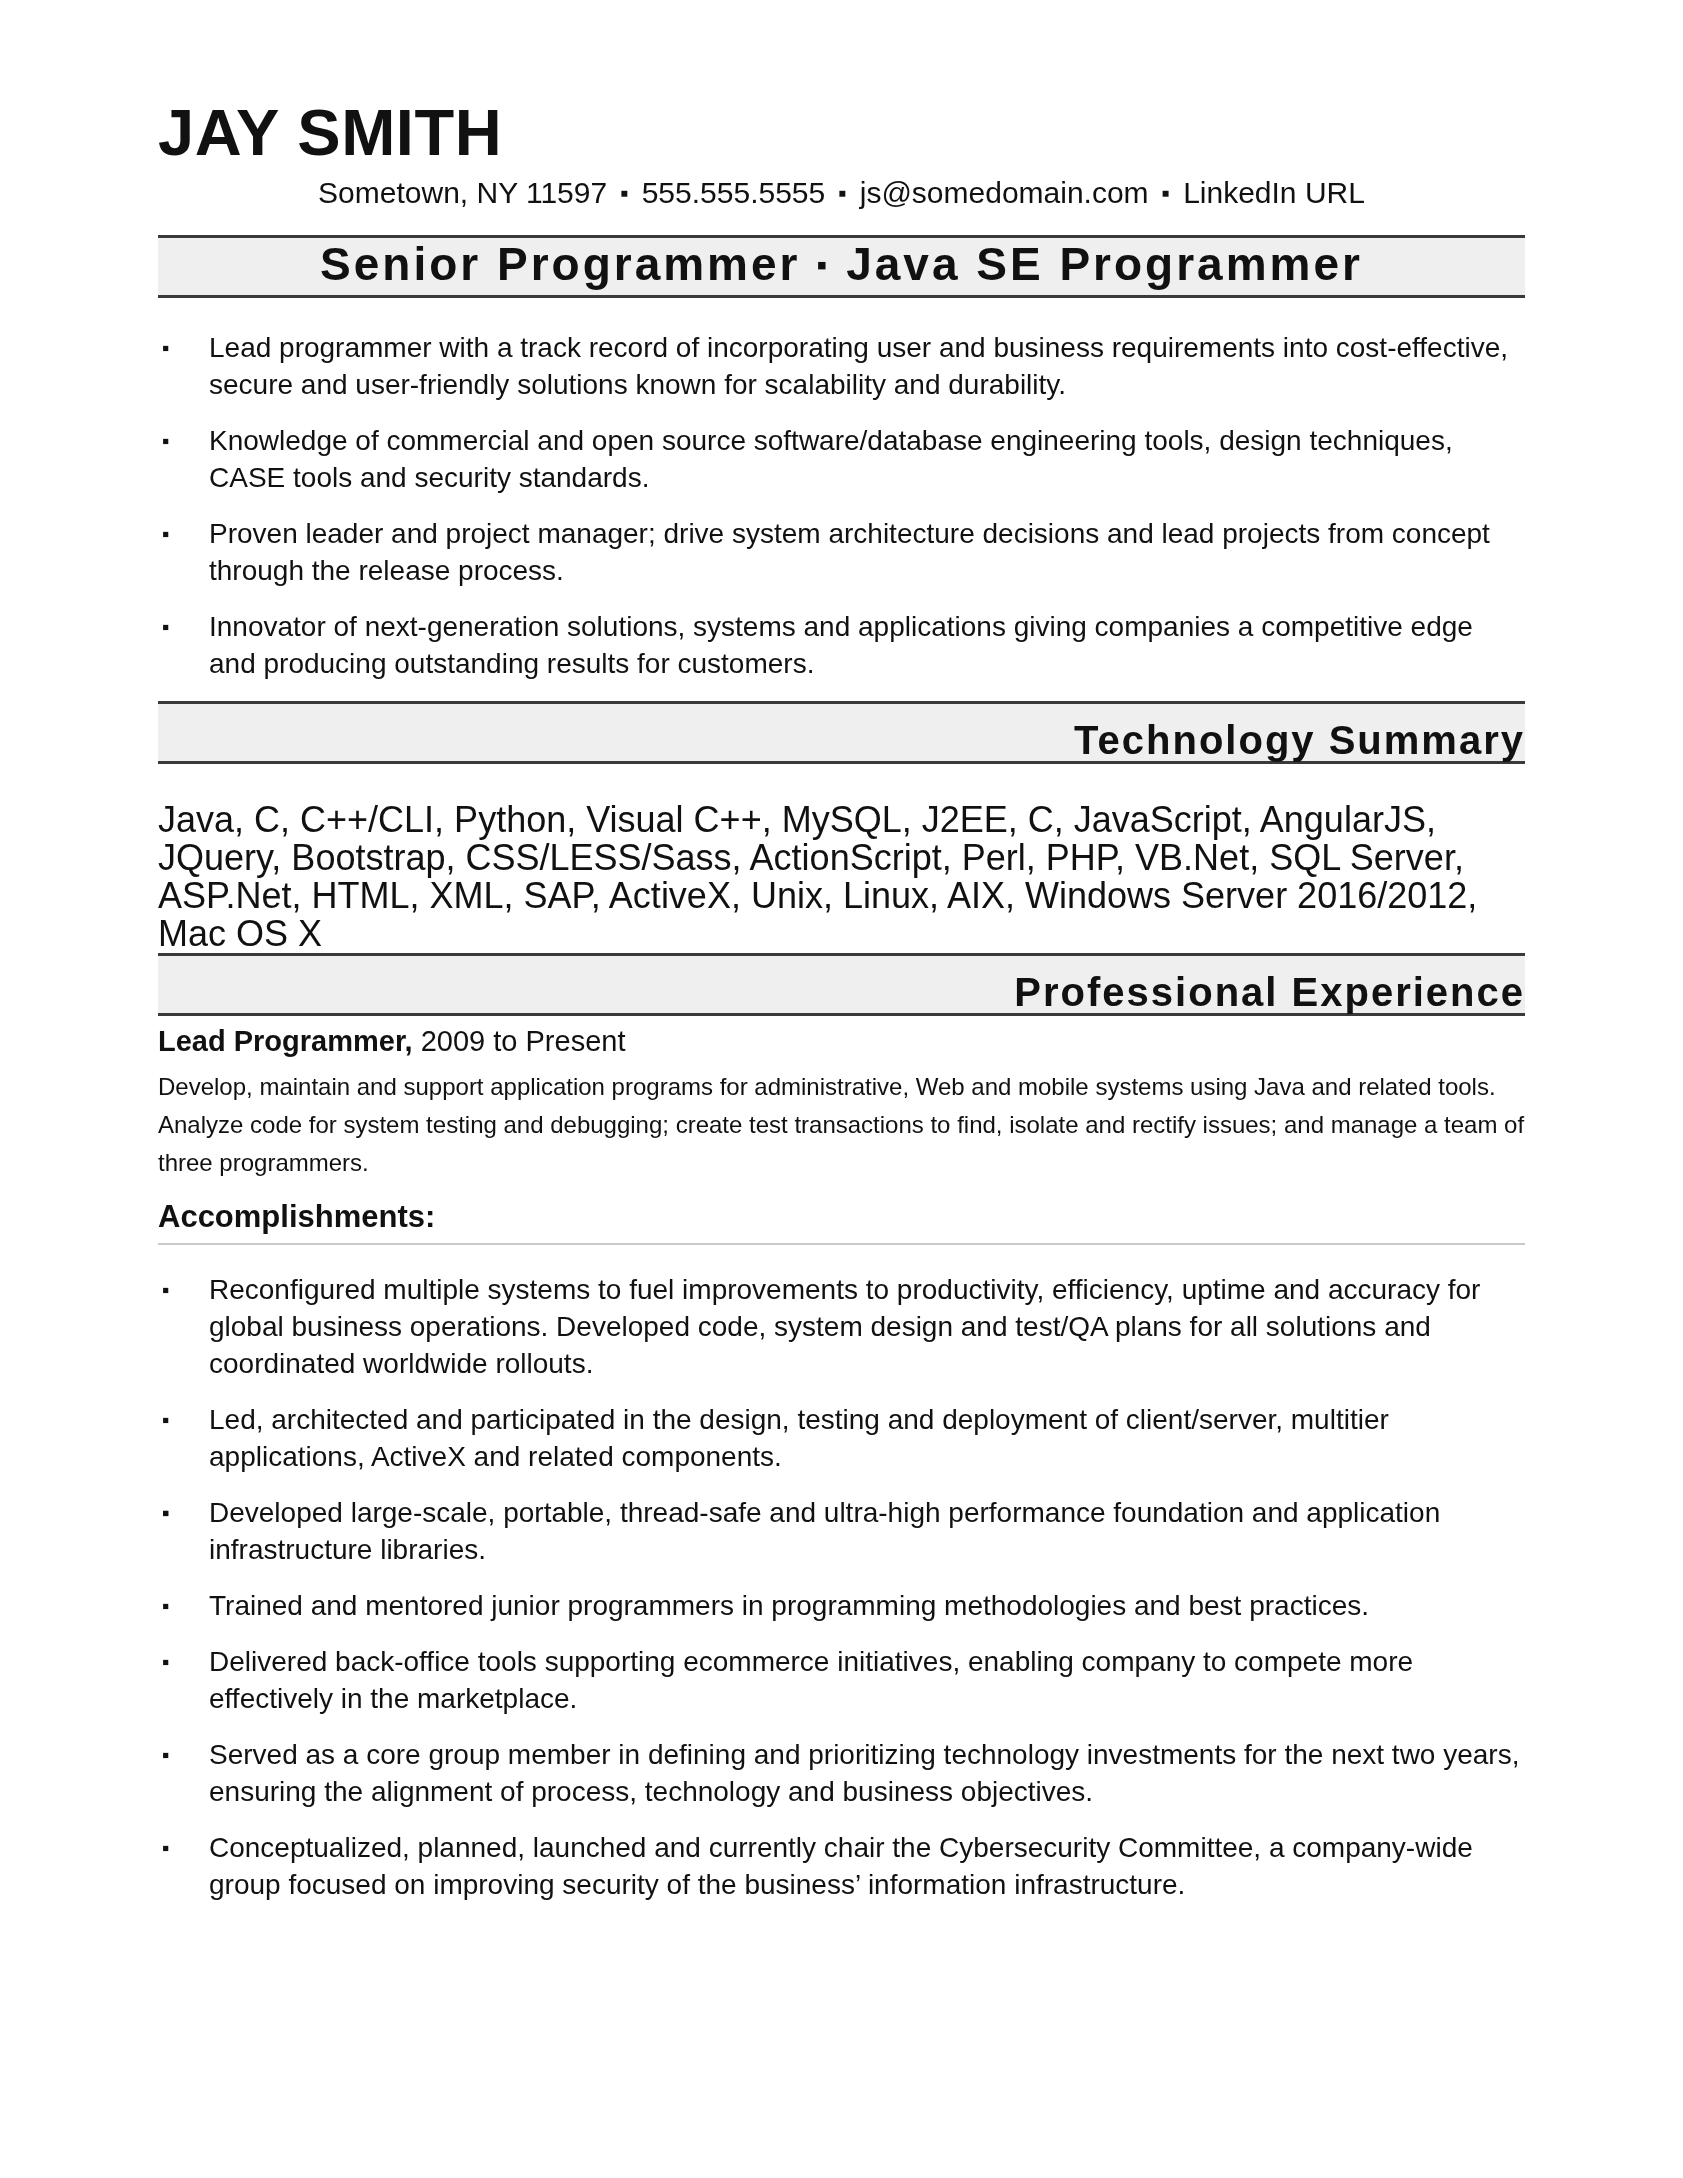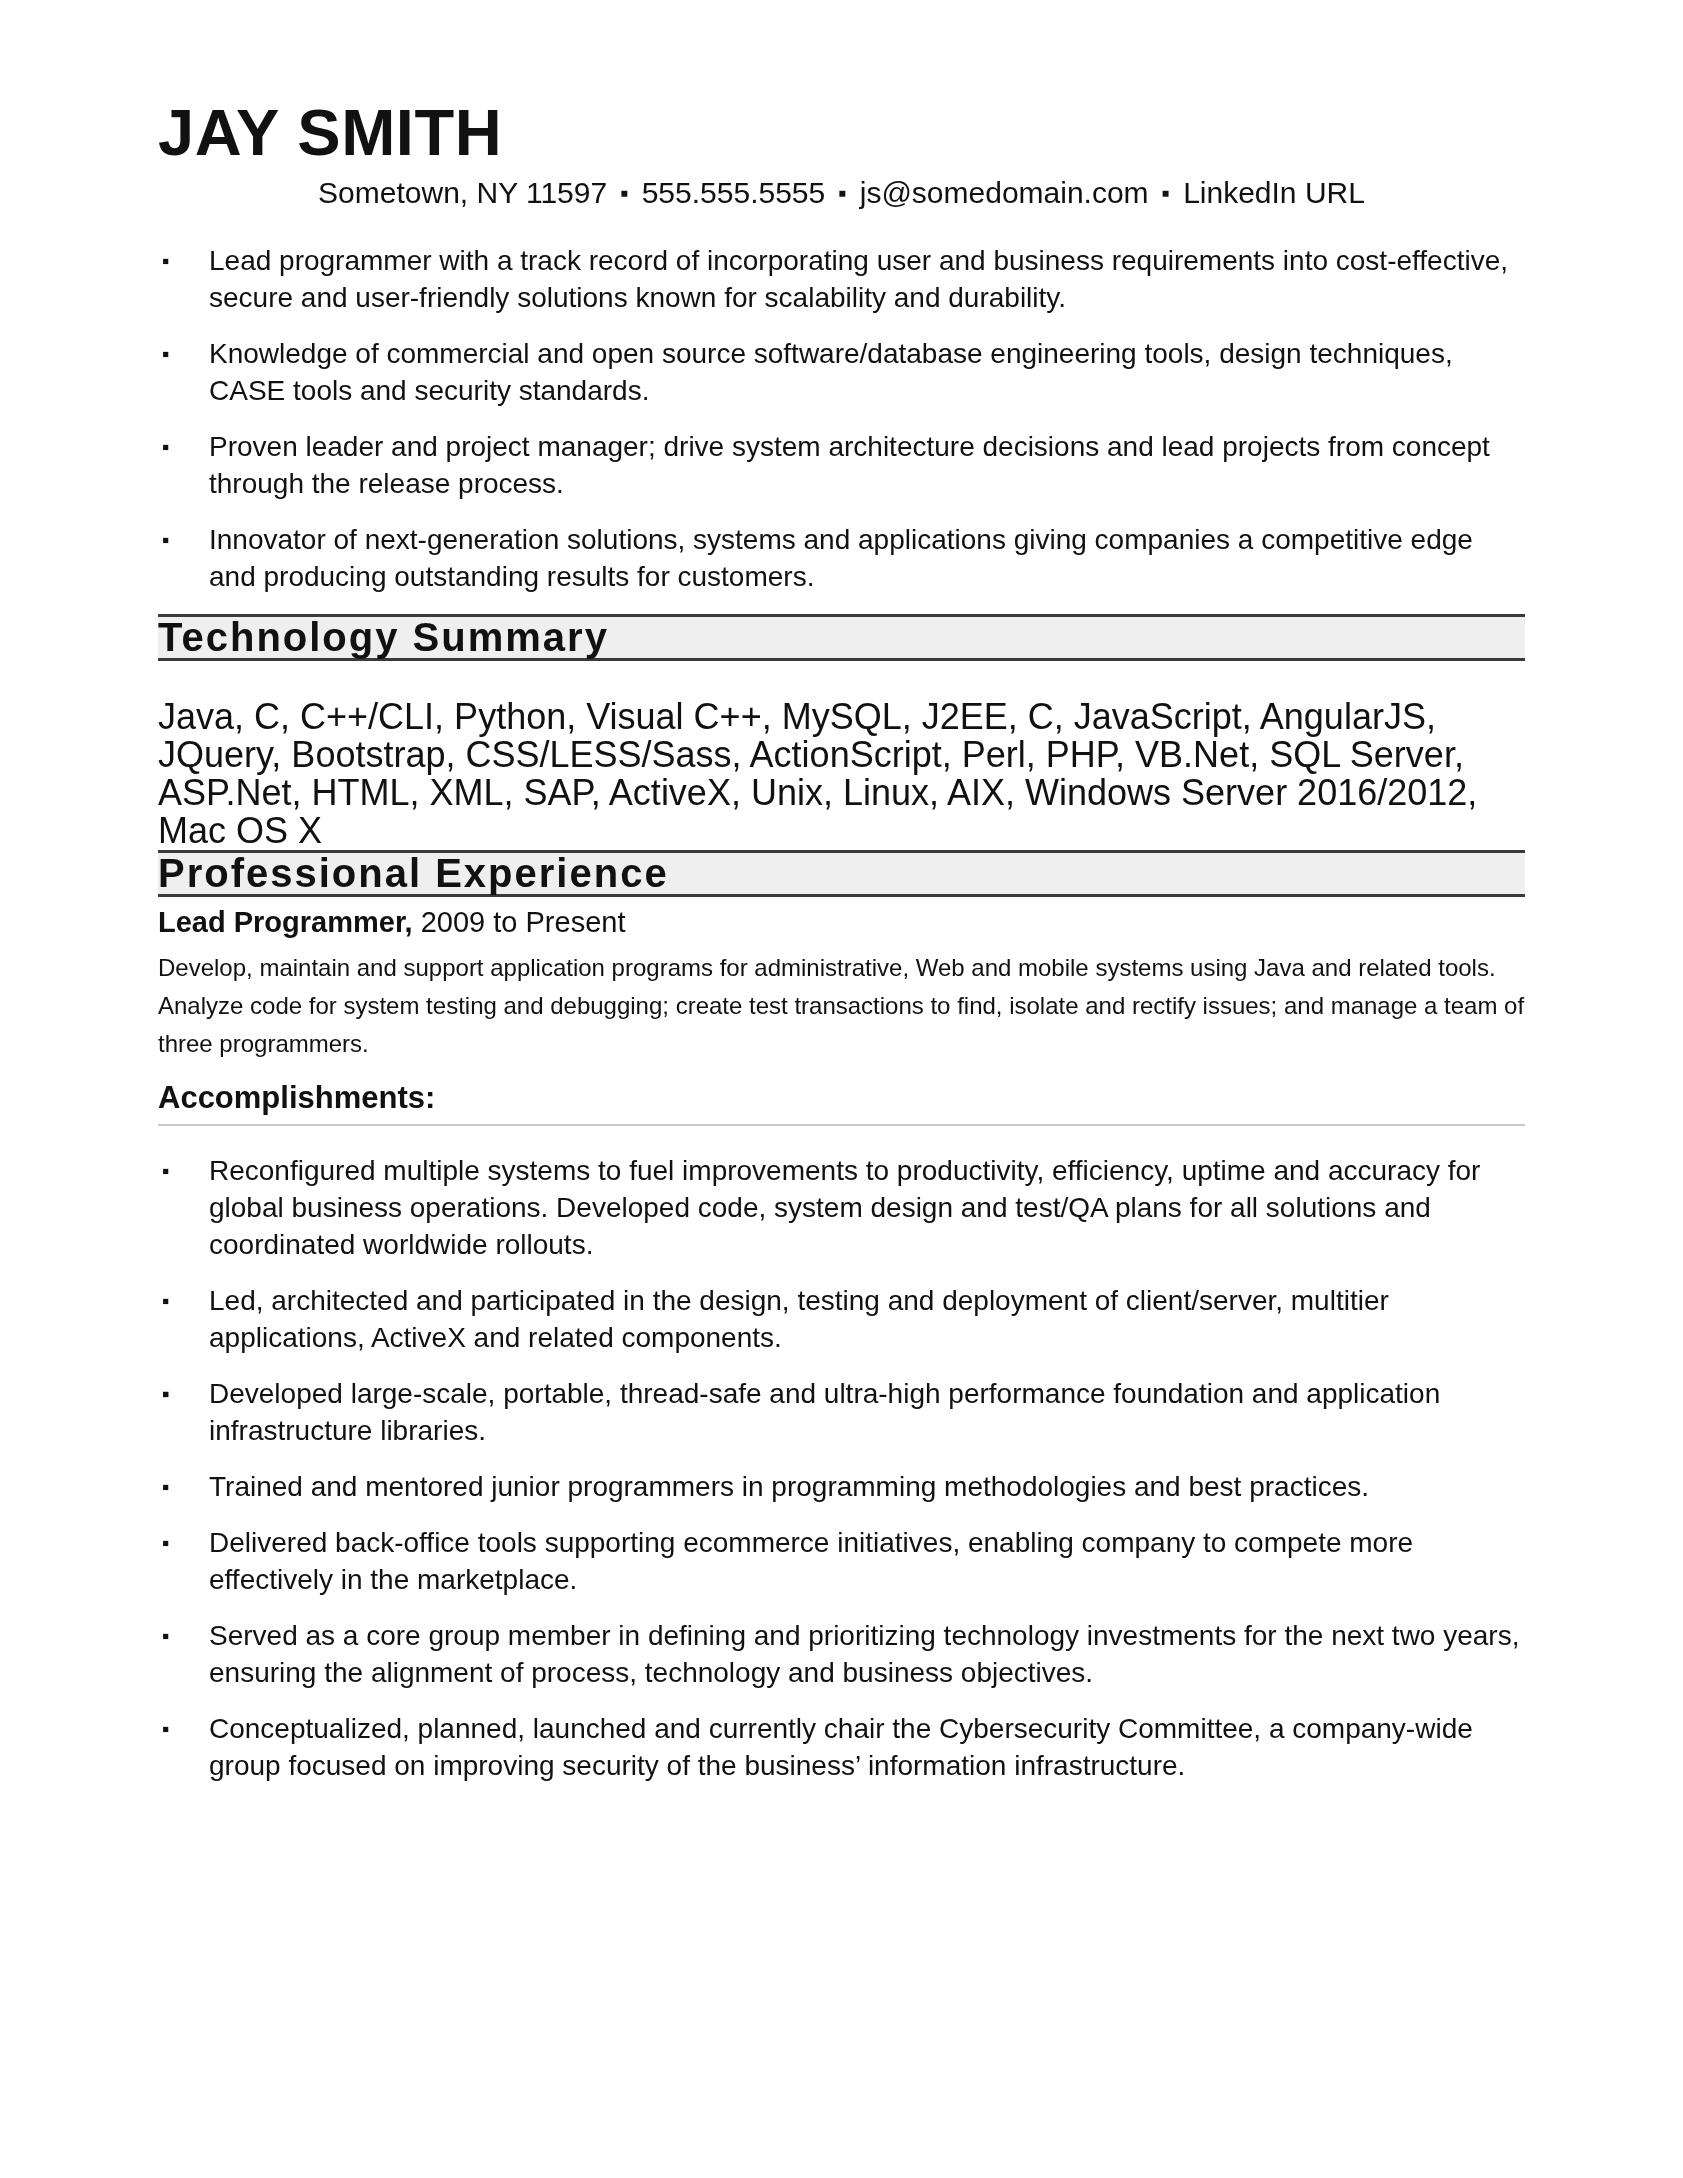--- a/index.html
+++ b/index.html
@@ -27,22 +27,22 @@
   .role-banner{
     margin-top:24px;background:var(--band-bg);
     border-top:3px solid var(--band-border);border-bottom:3px solid var(--band-border);
     text-align:center;font-weight:700;font-size:46px;line-height:50px;
     letter-spacing:3px;padding:1px 0 5px 0;white-space:nowrap;
   }
   .role-banner .sep{font-size:30px;vertical-align:5px;margin:0 16px;}
   .section-bar{
     margin-top:0;background:var(--band-bg);
     border-top:3px solid var(--band-border);border-bottom:3px solid var(--band-border);
-    text-align:left;font-weight:700;font-size:40px;line-height:40px;
-    letter-spacing:2px;padding:0 0 1px 0;
+    text-align:right;font-weight:700;font-size:40px;line-height:40px;
+    letter-spacing:2px;padding:16px 0 1px 0;
   }
   ul.bullets{
     list-style:none;margin:31px 0 0 0;padding:0;
     font-size:28px;line-height:37px;
   }
   ul.bullets li{position:relative;padding-left:51px;margin-bottom:19px;}
   .bullet-marker{
     position:absolute;left:4px;top:0;font-size:21px;line-height:37px;
   }
   .tech-body{margin-top:37px;font-size:36px;line-height:38px;}
@@ -59,20 +59,21 @@
 </style>
 </head>
 <body>
 
 <div class="page">
 
   <h1 class="candidate-name">JAY SMITH</h1>
 
   <div class="contact-line"><span>Sometown, NY 11597</span><span class="sep">▪</span><span>555.555.5555</span><span class="sep">▪</span><span>js@somedomain.com</span><span class="sep">▪</span><span>LinkedIn URL</span></div>
 
+  <div class="role-banner"><span>Senior Programmer</span><span class="sep">▪</span><span>Java SE Programmer</span></div>
 
   <ul class="bullets">
       <li><span class="bullet-marker">▪</span><span class="bullet-text">Lead programmer with a track record of incorporating user and business requirements into cost-effective, secure and user-friendly solutions known for scalability and durability.</span></li>
       <li><span class="bullet-marker">▪</span><span class="bullet-text">Knowledge of commercial and open source software/database engineering tools, design techniques, CASE tools and security standards.</span></li>
       <li><span class="bullet-marker">▪</span><span class="bullet-text">Proven leader and project manager; drive system architecture decisions and lead projects from concept through the release process.</span></li>
       <li><span class="bullet-marker">▪</span><span class="bullet-text">Innovator of next-generation solutions, systems and applications giving companies a competitive edge and producing outstanding results for customers.</span></li>
     </ul>
 
   <div class="section-bar tech-section-bar">Technology Summary</div>
 

